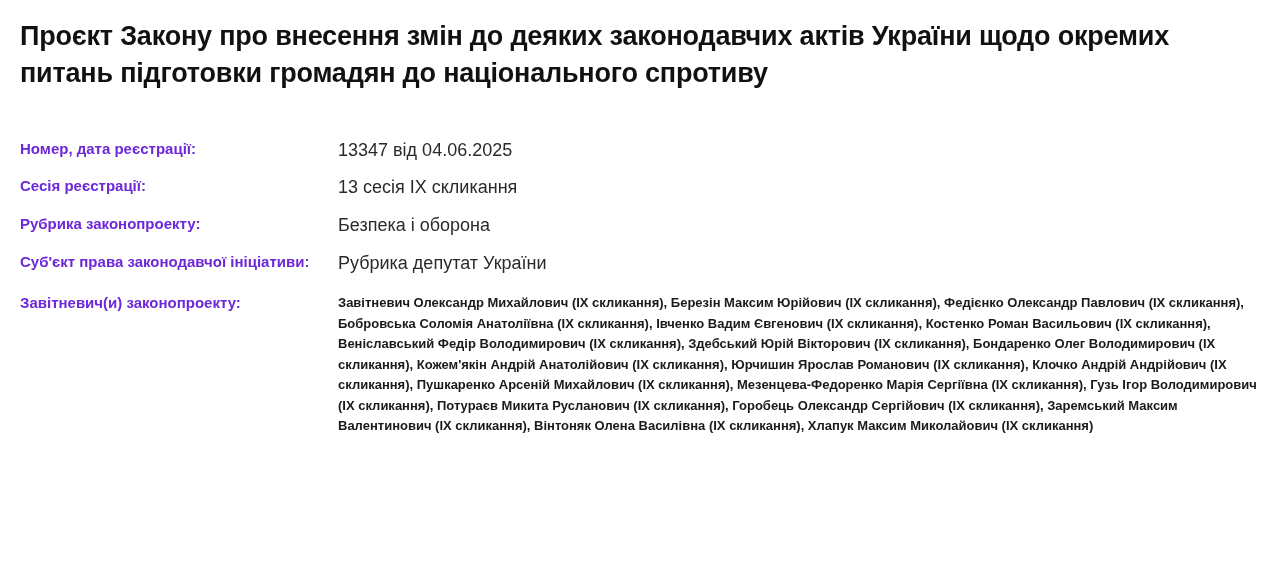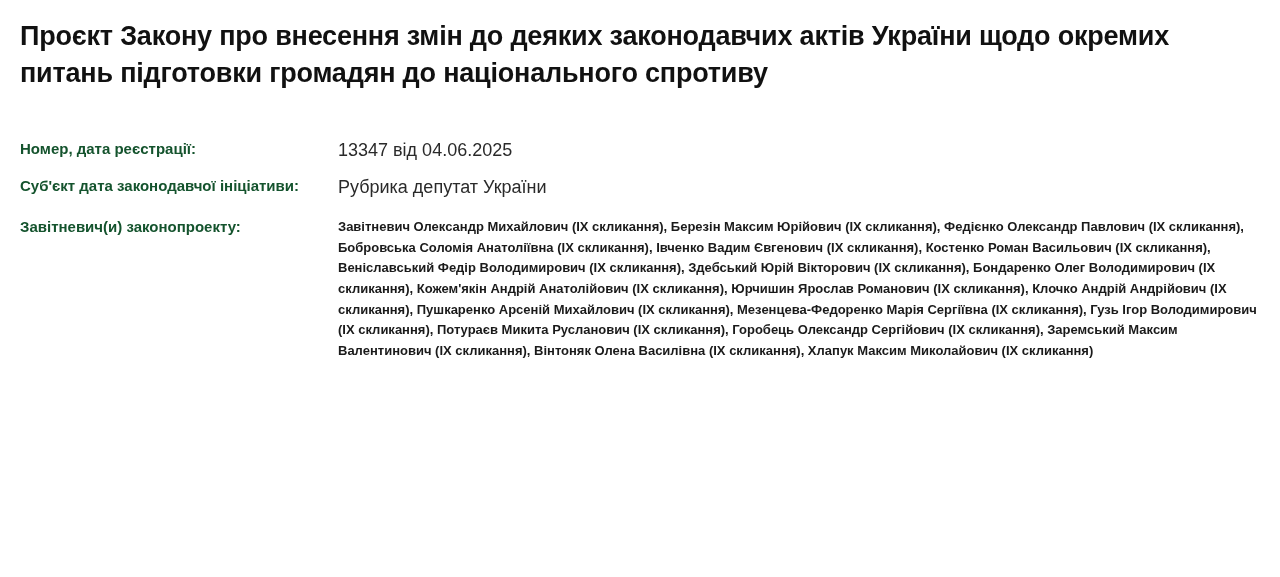--- a/index.html
+++ b/index.html
@@ -33,21 +33,21 @@
     border-collapse: collapse;
     width: 1245px;
   }
   .meta-table tr {
     vertical-align: top;
   }
   .meta-label {
     width: 318px;
     font-size: 15px;
     font-weight: bold;
-    color: #14532d;
+    color: #6d28d9;
     padding: 0 0 17px 0;
     line-height: 1.33;
   }
   .meta-value {
     font-size: 18px;
     font-weight: normal;
     color: #2a2a2a;
     padding: 0 0 17px 0;
     line-height: 1.33;
   }
@@ -73,22 +73,30 @@
 <div class="page">
 
   <h1 class="doc-title">Проєкт Закону про внесення змін до деяких законодавчих актів України щодо окремих питань підготовки громадян до національного спротиву</h1>
 
   <table class="meta-table">
     <tbody>
       <tr class="tight">
         <td class="meta-label">Номер, дата реєстрації:</td>
         <td class="meta-value">13347 від 04.06.2025</td>
       </tr>
+      <tr class="tight">
+        <td class="meta-label">Сесія реєстрації:</td>
+        <td class="meta-value">13 сесія IX скликання</td>
+      </tr>
+      <tr class="tight">
+        <td class="meta-label">Рубрика законопроекту:</td>
+        <td class="meta-value">Безпека і оборона</td>
+      </tr>
       <tr>
-        <td class="meta-label subject-label">Суб'єкт дата законодавчої ініціативи:</td>
+        <td class="meta-label subject-label">Суб'єкт права законодавчої ініціативи:</td>
         <td class="meta-value">Рубрика депутат України</td>
       </tr>
       <tr>
         <td class="meta-label">Завітневич(и) законопроекту:</td>
         <td class="meta-value initiators">Завітневич Олександр Михайлович (IX скликання), Березін Максим Юрійович (IX скликання), Федієнко Олександр Павлович (IX скликання), Бобровська Соломія Анатоліївна (IX скликання), Івченко Вадим Євгенович (IX скликання), Костенко Роман Васильович (IX скликання), Веніславський Федір Володимирович (IX скликання), Здебський Юрій Вікторович (IX скликання), Бондаренко Олег Володимирович (IX скликання), Кожем'якін Андрій Анатолійович (IX скликання), Юрчишин Ярослав Романович (IX скликання), Клочко Андрій Андрійович (IX скликання), Пушкаренко Арсеній Михайлович (IX скликання), Мезенцева-Федоренко Марія Сергіївна (IX скликання), Гузь Ігор Володимирович (IX скликання), Потураєв Микита Русланович (IX скликання), Горобець Олександр Сергійович (IX скликання), Заремський Максим Валентинович (IX скликання), Вінтоняк Олена Василівна (IX скликання), Хлапук Максим Миколайович (IX скликання)</td>
       </tr>
     </tbody>
   </table>
 
 </div>

